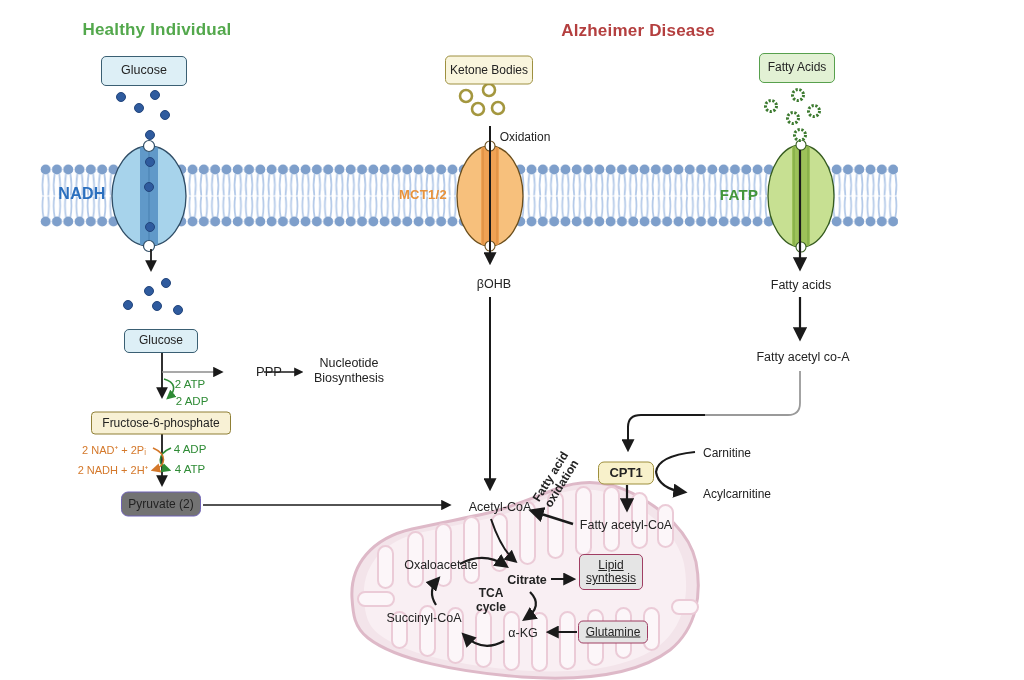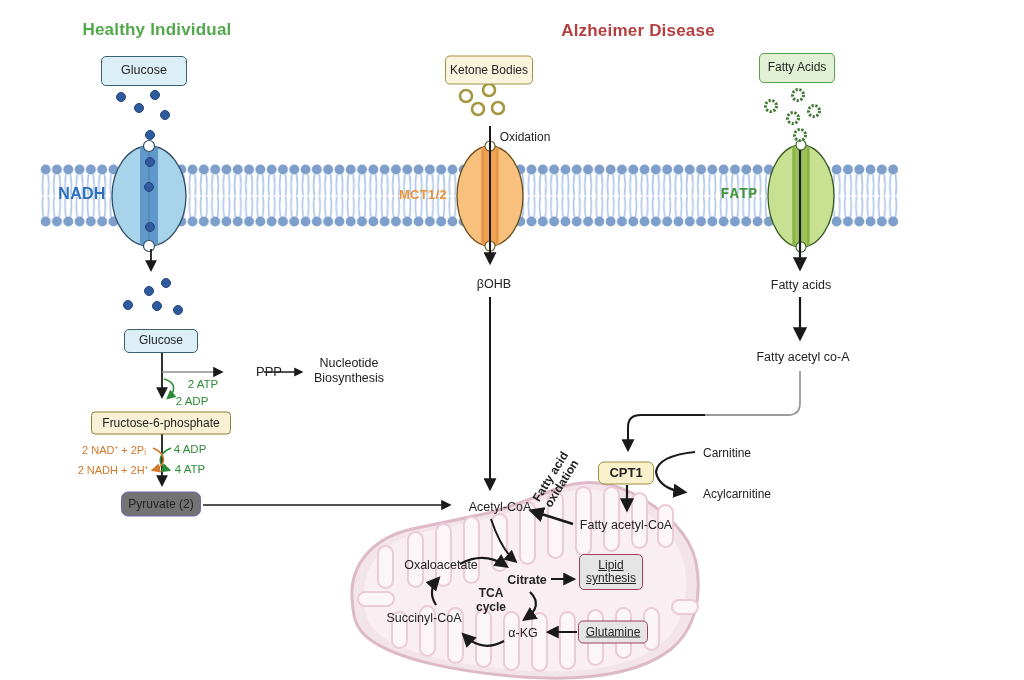--- a/index.html
+++ b/index.html
@@ -4,21 +4,21 @@
 <style>
   html,body{margin:0;padding:0;background:#ffffff;}
   #stage{position:relative;width:1024px;height:680px;background:#ffffff;overflow:hidden;
          font-family:"Liberation Sans",sans-serif;color:#222;}
   #layer-svg{position:absolute;left:0;top:0;}
   .lbl{position:absolute;transform:translate(-50%,-50%);font-size:12.5px;line-height:1.18;
        text-align:center;white-space:pre-line;color:#232323;}
   .title{font-size:17px;font-weight:bold;letter-spacing:.2px;}
   .green-t{color:#53A84C;} .red-t{color:#B43F3F;}
   .tp-lbl{font-weight:bold;font-size:16px;letter-spacing:.3px;}
-  .glut-c{color:#2B6FBE;} .mct-c{color:#E8933C;font-size:13px;} .fatp-c{color:#43963C;font-size:15px;font-family:Liberation Mono, monospace;}
+  .glut-c{color:#2B6FBE;} .mct-c{color:#E8933C;font-size:13px;} .fatp-c{color:#43963C;font-size:15px;}
   .metab-g{color:#2E8B35;font-size:11.5px;}
   .metab-o{color:#D4782A;font-size:11px;}
   .small{font-size:12px;}
   .bold{font-weight:bold;}
   .rot{transform:translate(-50%,-50%) rotate(-58deg);font-weight:bold;font-size:12px;line-height:1.05;}
   .bx{position:absolute;transform:translate(-50%,-50%);display:flex;align-items:center;justify-content:center;
       border-radius:5px;font-size:12.5px;text-align:center;white-space:pre-line;line-height:1.1;color:#232323;}
   .bx-blue{background:#DDEFF6;border:1.4px solid #3A5F73;}
   .bx-cream{background:#F9F5DD;border:1.4px solid #9E9040;}
   .bx-green{background:#E2F1D4;border:1.4px solid #57A04D;}
@@ -204,21 +204,21 @@
   <div class="bx bx-cream" style="left:489px;top:70px;width:86px;height:27px;font-size:12px;">Ketone Bodies</div>
   <div class="bx bx-green" style="left:797px;top:68px;width:74px;height:28px;font-size:12px;">Fatty Acids</div>
   <div class="bx bx-blue" style="left:161px;top:341px;width:72px;height:22px;font-size:12px;">Glucose</div>
   <div class="bx bx-tan" style="left:161px;top:423px;width:138px;height:21px;font-size:12px;">Fructose-6-phosphate</div>
   <div class="bx bx-purple" style="left:161px;top:504px;width:78px;height:23px;font-size:12px;">Pyruvate (2)</div>
   <div class="bx bx-gold" style="left:626px;top:473px;width:54px;height:21px;">CPT1</div>
   <div class="bx bx-pink" style="left:611px;top:572px;width:62px;height:34px;">Lipid
 synthesis</div>
   <div class="bx bx-pink" style="left:613px;top:632px;width:68px;height:21px;">Glutamine</div>
 
-  <div class="lbl metab-g" style="left:190px;top:385px;margin-left:13px;">2 ATP</div>
+  <div class="lbl metab-g" style="left:190px;top:385px;">2 ATP</div>
   <div class="lbl metab-g" style="left:192px;top:402px;">2 ADP</div>
   <div class="lbl metab-o" style="left:114px;top:450px;">2 NAD⁺ + 2Pᵢ</div>
   <div class="lbl metab-g" style="left:190px;top:450px;">4 ADP</div>
   <div class="lbl metab-o" style="left:113px;top:470px;">2 NADH + 2H⁺</div>
   <div class="lbl metab-g" style="left:190px;top:470px;">4 ATP</div>
   <div class="lbl" style="left:247px;top:372px;font-size:13px;margin-left:22px;">PPP</div>
   <div class="lbl" style="left:349px;top:371px;">Nucleotide
 Biosynthesis</div>
 
   <div class="lbl small" style="left:525px;top:137px;">Oxidation</div>

